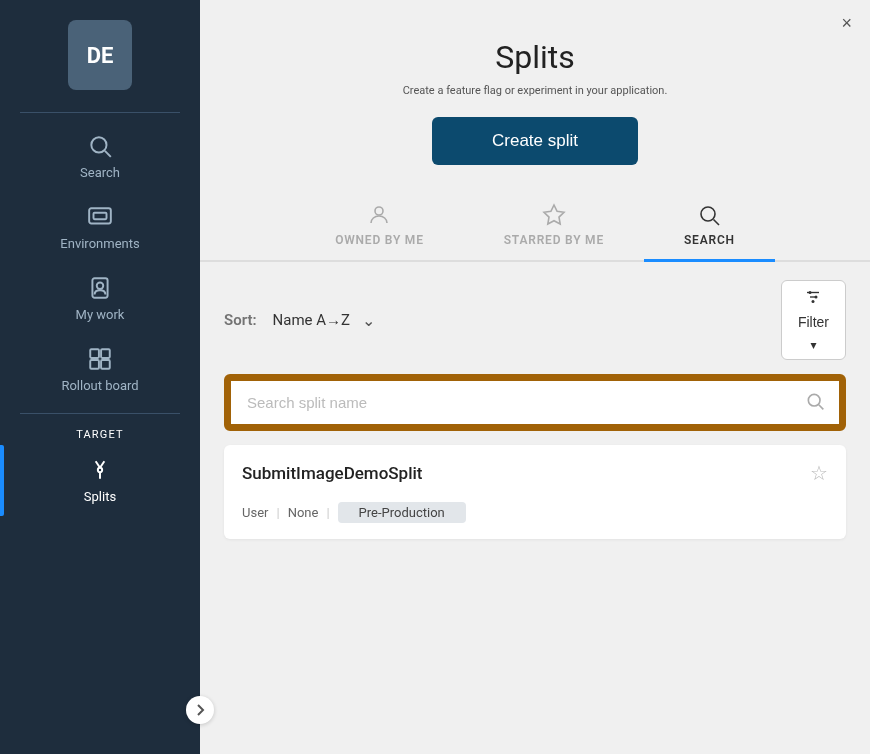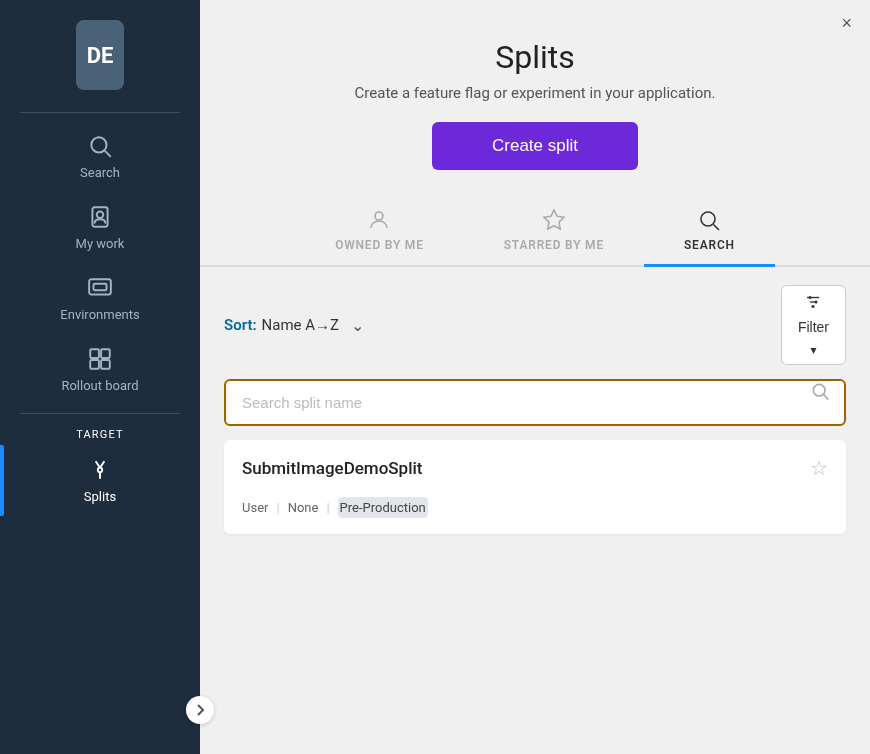--- a/index.html
+++ b/index.html
@@ -19,21 +19,21 @@
       background: #1e2d3d;
       height: 754px;
       display: flex;
       flex-direction: column;
       align-items: center;
       padding: 20px 0 0 0;
       position: relative;
     }
 
     .avatar {
-      width: 48px;
+      width: 64px;
       height: 70px;
       background: #4a6278;
       border-radius: 8px;
       display: flex;
       align-items: center;
       justify-content: center;
       color: #fff;
       font-size: 22px;
       font-weight: 700;
       margin-bottom: 18px;
@@ -135,28 +135,28 @@
       text-align: center;
       padding: 38px 20px 20px 20px;
     }
     .page-title {
       font-size: 32px;
       font-weight: 400;
       color: #222;
       margin-bottom: 8px;
     }
     .page-subtitle {
-      font-size: 15px;
+      font-size: 11px;
       color: #555;
     }
 
     .create-split-btn {
       display: block;
       margin: 0 auto 28px auto;
-      background: #6d28d9;
+      background: #0c4a6e;
       color: #fff;
       border: none;
       border-radius: 6px;
       padding: 14px 60px;
       font-size: 17px;
       cursor: pointer;
       font-weight: 500;
     }
 
     
@@ -192,22 +192,22 @@
     .sort-filter-bar {
       display: flex;
       align-items: center;
       padding: 0 24px;
       margin-bottom: 14px;
       gap: 0;
     }
     .sort-label {
       font-size: 15px;
       font-weight: 600;
-      color: #0369a1;
-      margin-right: 5px;
+      color: #737373;
+      margin-right: 16px;
     }
     .sort-value {
       font-size: 15px;
       color: #333;
       margin-right: 6px;
       text-align: center;
     }
     .sort-dropdown-btn {
       background: none;
       border: none;
@@ -229,24 +229,25 @@
       color: #333;
       cursor: pointer;
       flex-direction: column;
     }
     .filter-btn svg { width: 18px; height: 18px; stroke: currentColor; fill: none; stroke-width: 1.8; }
 
     
     .search-input-container {
       margin: 0 24px 14px 24px;
       position: relative;
-      border: 2px solid #a16207;
+      border: 7px solid #a16207;
       border-radius: 6px;
       background: #fff;
       display: flex;
+      align-items: center;
     }
     .search-input {
       flex: 1;
       border: none;
       outline: none;
       padding: 13px 16px;
       font-size: 15px;
       color: #333;
       background: transparent;
       border-radius: 6px;
@@ -291,55 +292,55 @@
       display: flex;
       align-items: center;
       gap: 8px;
       font-size: 13px;
       color: #666;
     }
     .meta-sep { color: #ccc; }
     .meta-tag {
       background: #e2e6ea;
       border-radius: 4px;
-      padding: 3px 2px;
+      padding: 3px 21px;
       font-size: 13px;
       color: #444;
     }
   </style>
 </head>
 <body>
 
 <nav class="sidebar">
   <div class="avatar">DE</div>
   <div class="sidebar-divider"></div>
 
   <div class="sidebar-item">
     <svg viewBox="0 0 24 24">
         <circle cx="11" cy="11" r="7"></circle>
         <line x1="16.5" y1="16.5" x2="22" y2="22"></line>
       </svg>
     <span>Search</span>
+  </div>
+
+  <div class="sidebar-item">
+    <svg viewBox="0 0 24 24">
+        <rect x="2" y="4" width="20" height="14" rx="2"></rect>
+        <rect x="6" y="8" width="12" height="6" rx="1"></rect>
+      </svg>
+    <span>Environments</span>
   </div>
 
   <div class="sidebar-item">
     <svg viewBox="0 0 24 24">
         <rect x="5" y="3" width="14" height="18" rx="2"></rect>
         <circle cx="12" cy="10" r="3"></circle>
         <path d="M7 18c0-2.8 2.2-4 5-4s5 1.2 5 4"></path>
       </svg>
     <span>My work</span>
-  </div>
-
-  <div class="sidebar-item">
-    <svg viewBox="0 0 24 24">
-        <rect x="2" y="4" width="20" height="14" rx="2"></rect>
-        <rect x="6" y="8" width="12" height="6" rx="1"></rect>
-      </svg>
-    <span>Environments</span>
   </div>
 
   <div class="sidebar-item">
     <svg viewBox="0 0 24 24">
         <rect x="3" y="3" width="8" height="8" rx="1"></rect>
         <rect x="13" y="3" width="8" height="8" rx="1"></rect>
         <rect x="3" y="13" width="8" height="8" rx="1"></rect>
         <rect x="13" y="13" width="8" height="8" rx="1"></rect>
       </svg>
     <span>Rollout board</span>

